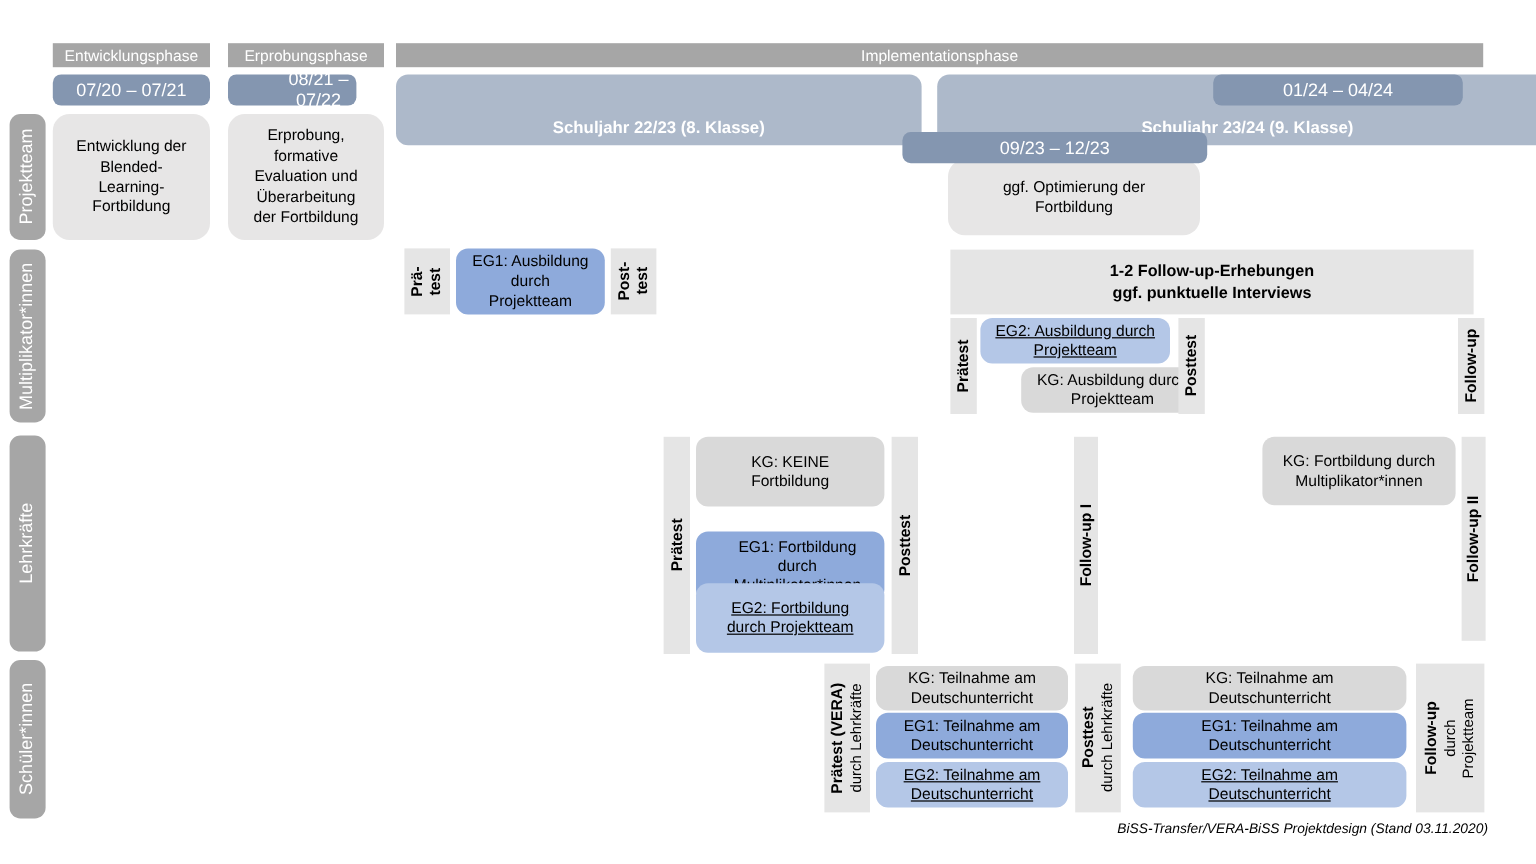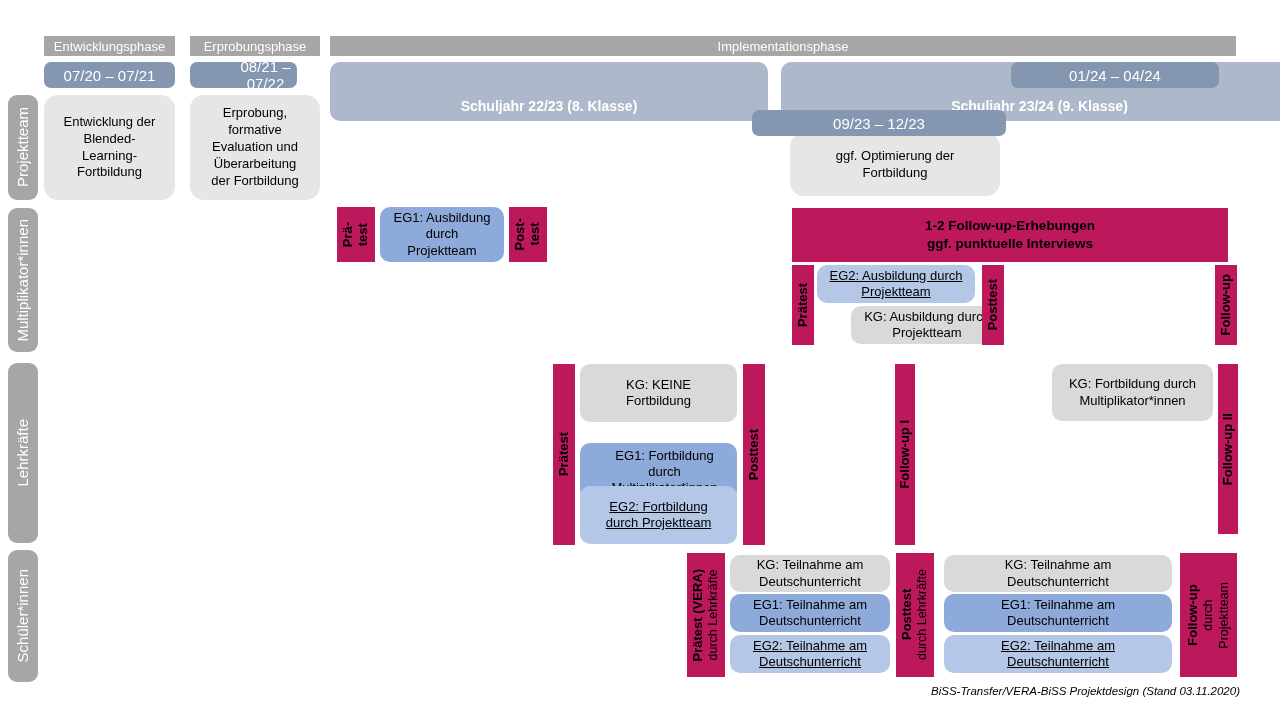--- a/index.html
+++ b/index.html
@@ -10,21 +10,21 @@
   .pre{white-space:pre-line;}
   .phase{background:#A6A6A6;color:#fff;font-size:13px;}
   .date{background:#8496B0;color:#fff;font-size:15px;border-radius:7px;z-index:2;}
   .syear{background:#ADB9CA;border-radius:10px;z-index:1;color:#fff;font-weight:bold;font-size:14px;
          display:flex;align-items:flex-end;justify-content:center;padding-bottom:7px;text-align:center;}
   .rowlabel{background:#A6A6A6;color:#fff;border-radius:9px;font-size:15px;}
   .graybox{background:#E7E6E6;border-radius:14px;font-size:13px;line-height:1.3;}
   .kgbox{background:#D9D9D9;border-radius:10px;font-size:13px;line-height:1.25;}
   .eg1box{background:#8EAADB;border-radius:10px;font-size:13px;line-height:1.25;}
   .eg2box{background:#B4C7E7;border-radius:10px;font-size:13px;line-height:1.25;text-decoration:underline;}
-  .green{background:#be185d;font-size:13px;font-weight:bold;line-height:1.3;}
+  .green{background:#e5e5e5;font-size:13px;font-weight:bold;line-height:1.3;}
   .vtext{writing-mode:vertical-rl;transform:rotate(180deg);white-space:pre-line;text-align:center;line-height:1.15;}
   .vcols{writing-mode:vertical-rl;transform:rotate(180deg);}
   .vcol{text-align:center;line-height:1.25;white-space:pre-line;}
   .sub{font-weight:normal;font-size:12.5px;}
   .bigGreenText{font-size:13.5px;font-weight:bold;}
   .caption{font-style:italic;font-size:11.5px;text-align:right;}
 </style>
 </head>
 <body>
 

